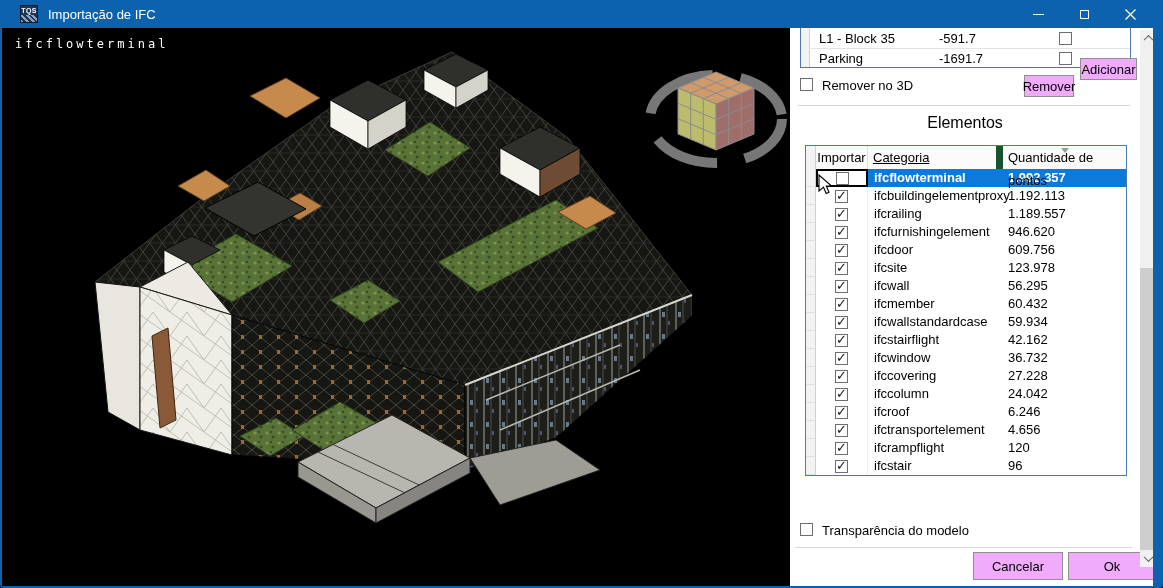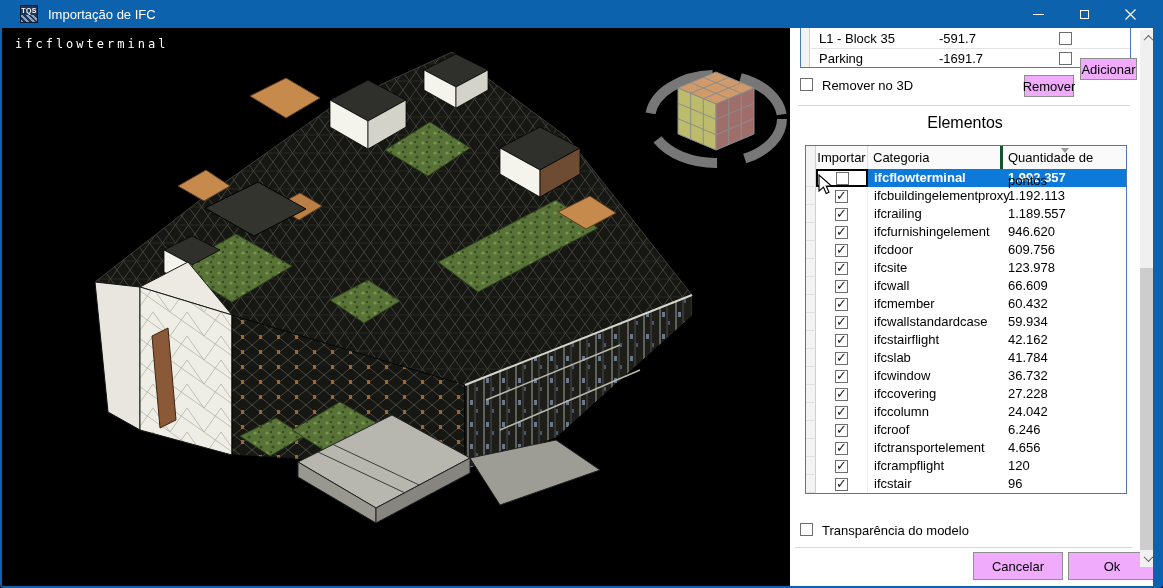--- a/index.html
+++ b/index.html
@@ -54,21 +54,21 @@
 
   .sep1 { position:absolute; left:8px; top:77px; width:332px; height:1px; background:#d7d7d7; }
   .elements-title { position:absolute; left:0; top:86px; width:350px; text-align:center; font-size:16px; }
 
   
   .tbl { position:absolute; left:15px; top:117px; width:322px; border:1px solid #4a7ab5; background:#fff; }
   .tbl-header { display:flex; height:23px; background:#fafafa; }
   .hc { font-size:13px; line-height:23px; position:relative; }
   .h-gutter { width:10px; background:#f3f3f3; border-right:1px solid #cfcfcf; }
   .h-imp { width:52px; text-align:center; border-right:1px solid #d5e1ee; }
-  .h-cat { width:135px; padding-left:5px; border-right:3px solid #14532d; }
+  .h-cat { width:135px; padding-left:5px; border-right:7px solid #14532d;text-decoration:underline; }
   .h-qty { flex:1; padding-left:5px; }
   .sort-desc { position:absolute; top:2px; left:50%; margin-left:-4px; width:0; height:0;
                border-left:4px solid transparent; border-right:4px solid transparent;
                border-top:5px solid #9a9a9a; }
   .tbl-row { display:flex; height:18px; }
   .r-gutter { width:10px; background:#f3f3f3; border-right:1px solid #cfcfcf; border-bottom:1px solid #e0e0e0; }
   .r-imp { width:52px; display:flex; align-items:center; justify-content:center; border-right:1px solid #e9eff6; }
   .r-cat { width:135px; padding-left:6px; font-size:13px; line-height:18px; white-space:nowrap; }
   .r-qty { flex:1; padding-left:5px; font-size:13px; line-height:18px; }
   .tbl-row.selected .r-cat, .tbl-row.selected .r-qty { background:#0d79d8; color:#fff; font-weight:bold; }
@@ -303,21 +303,21 @@
               </div>
               <div class="r-cat">ifcsite</div>
               <div class="r-qty">123.978</div>
             </div>
             <div class="tbl-row">
               <div class="r-gutter"></div>
               <div class="r-imp">
                 <div class="cb checked"></div>
               </div>
               <div class="r-cat">ifcwall</div>
-              <div class="r-qty">66.609</div>
+              <div class="r-qty">56.295</div>
             </div>
             <div class="tbl-row">
               <div class="r-gutter"></div>
               <div class="r-imp">
                 <div class="cb checked"></div>
               </div>
               <div class="r-cat">ifcmember</div>
               <div class="r-qty">60.432</div>
             </div>
             <div class="tbl-row">
@@ -328,28 +328,20 @@
               <div class="r-cat">ifcwallstandardcase</div>
               <div class="r-qty">59.934</div>
             </div>
             <div class="tbl-row">
               <div class="r-gutter"></div>
               <div class="r-imp">
                 <div class="cb checked"></div>
               </div>
               <div class="r-cat">ifcstairflight</div>
               <div class="r-qty">42.162</div>
-            </div>
-            <div class="tbl-row">
-              <div class="r-gutter"></div>
-              <div class="r-imp">
-                <div class="cb checked"></div>
-              </div>
-              <div class="r-cat">ifcslab</div>
-              <div class="r-qty">41.784</div>
             </div>
             <div class="tbl-row">
               <div class="r-gutter"></div>
               <div class="r-imp">
                 <div class="cb checked"></div>
               </div>
               <div class="r-cat">ifcwindow</div>
               <div class="r-qty">36.732</div>
             </div>
             <div class="tbl-row">

